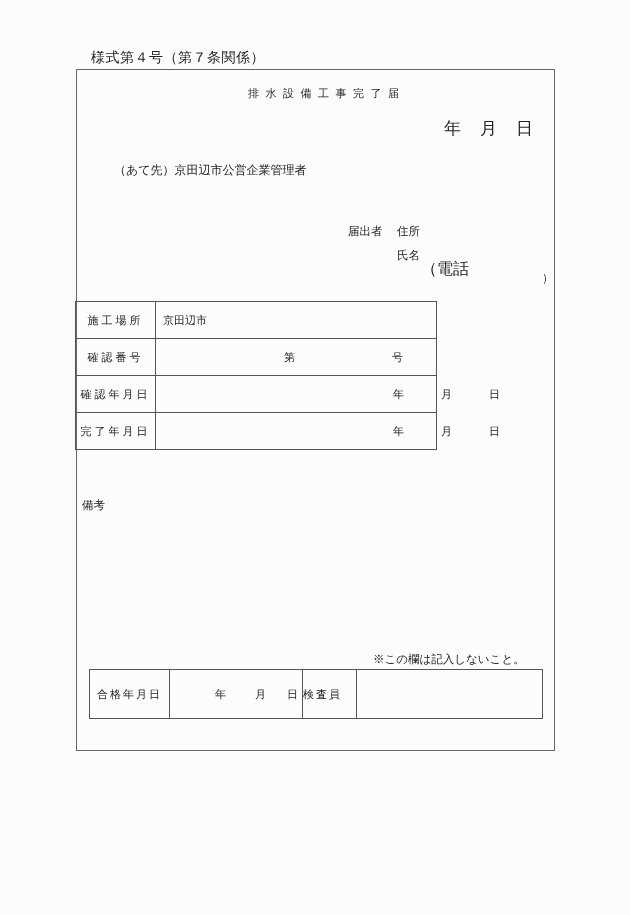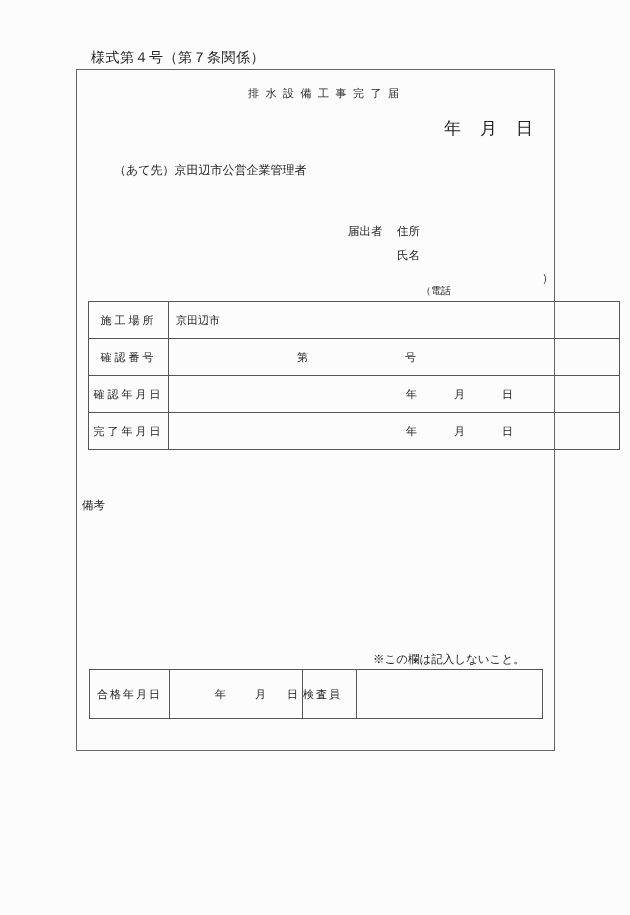--- a/index.html
+++ b/index.html
@@ -51,33 +51,33 @@
     .address-label {
       left: 397px; top: 224px;
       font-size: 11.5px;
       text-align: center;
     }
     .name-label {
       left: 397px; top: 248px;
       font-size: 11.5px;
     }
     .phone-open {
-      left: 421px; top: 284px;
-      font-size: 10px;
+      left: 421px; top: 259px;
+      font-size: 16px;
       text-align: right;
     }
     .phone-close {
       left: 542px; top: 271px;
       font-size: 11.5px;
     }
 
     table.main-table {
       position: absolute;
-      left: 88px; top: 301px;
-      width: 532px;
+      left: 75px; top: 301px;
+      width: 362px;
       border-collapse: collapse;
       font-size: 11px;
     }
     table.main-table td {
       border: 1px solid #555;
       height: 37px;
       padding: 0;
       box-sizing: border-box;
     }
     table.main-table td.label {

